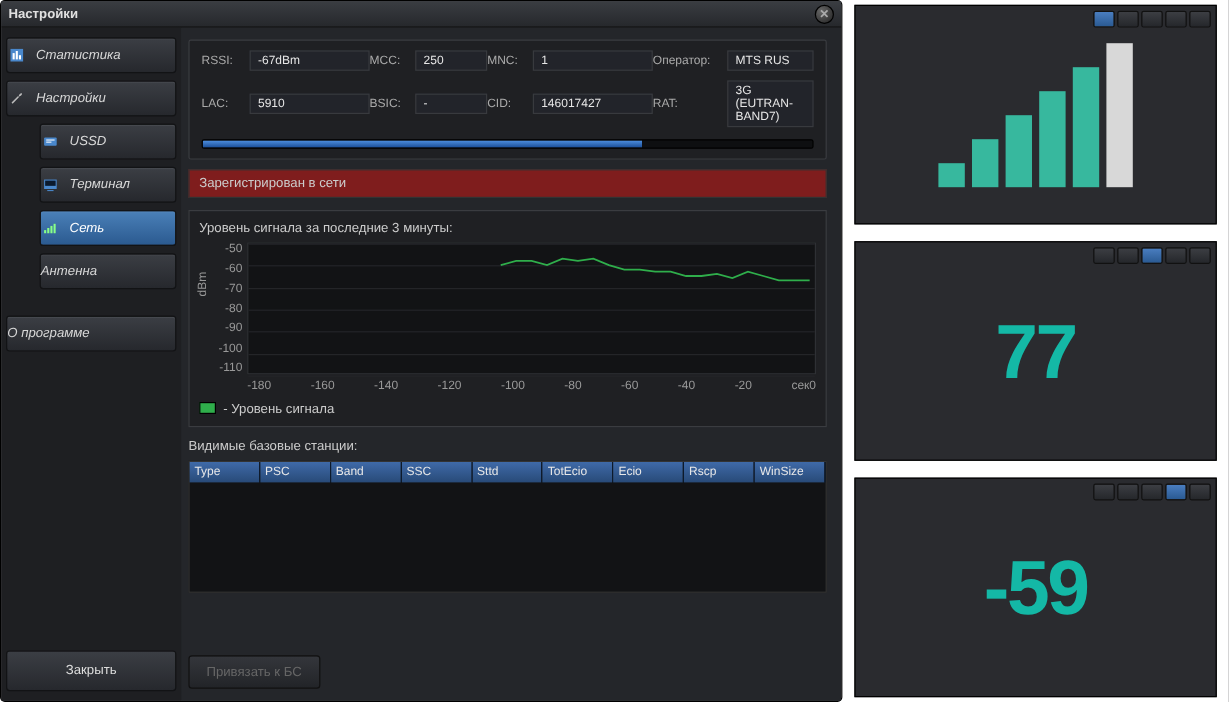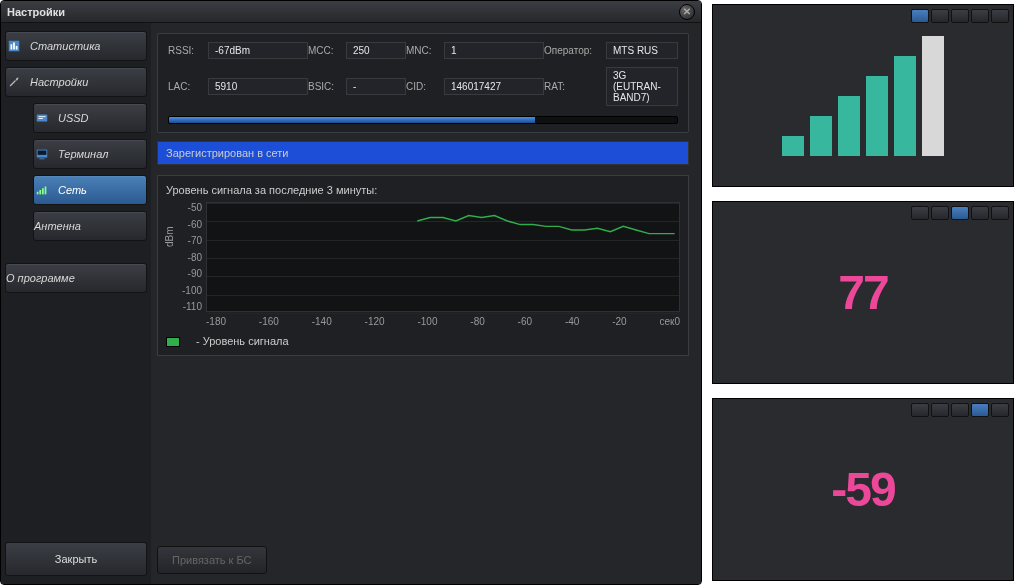--- a/index.html
+++ b/index.html
@@ -113,21 +113,21 @@
   overflow: hidden;
 }
 .progress .fill {
   height: 100%;
   width: 72%;
   background: linear-gradient(#4e8fe0, #1a4d96);
 }
 .status-line {
   margin-top: 8px;
   padding: 5px 8px;
-  background: #1d4ed8;
+  background: #7f1d1d;
   border: 1px solid #333;
   color: #ccc;
 }
 .chart-section {
   margin-top: 10px;
   border: 1px solid #3a3c40;
   padding: 8px;
   background: #1f2023;
 }
 .chart-title { margin-bottom: 6px; color:#ccc; }
@@ -153,21 +153,21 @@
   border:1px solid #2e3034;
   position:relative;
 }
 .chart-canvas .grid-h { position:absolute; left:0; right:0; height:1px; background:#242528; }
 .chart-canvas svg { position:absolute; top:0; left:0; width:100%; height:100%; }
 .chart-xaxis {
   display:flex; justify-content:space-between;
   padding-left:40px; padding-top:4px;
   font-size:10px; color:#999;
 }
-.legend { margin-top:8px; display:flex; align-items:flex-end; gap:16px; font-size:11px; color:#ccc;}
+.legend { margin-top:8px; display:flex; align-items:flex-start; gap:6px; font-size:11px; color:#ccc;}
 .legend-swatch { width:14px; height:10px; background:#2fae4b; border:1px solid #000; }
 .stations-section { margin-top:10px; }
 .stations-title { margin-bottom:6px; color:#ccc; }
 .stations-table {
   border:1px solid #333; background:#121315;
   height:110px;
 }
 .stations-header { display:flex; }
 .stations-header .th {
   flex:1;
@@ -211,23 +211,23 @@
   display:flex; gap:2px;
 }
 .panel .topbar .tb {
   width:18px; height:14px;
   background: linear-gradient(#3c3e43,#25272b);
   border:1px solid #111;
   border-radius:2px;
 }
 .panel .topbar .tb.active { background: linear-gradient(#4a7ec0,#2a5a92); }
 .panel .bigtext {
-  font-size: 48px;
+  font-size: 64px;
   font-weight: bold;
-  color: #ec4899;
+  color: #14b8a6;
   letter-spacing: -2px;
 }
 .signal-bars {
   display:flex; align-items:flex-end; gap:6px;
   height: 120px;
 }
 .signal-bars .bar {
   width: 22px;
   background: #37b89e;
 }
@@ -381,20 +381,36 @@
           <span>-40</span>
           <span>-20</span>
           <span><span>сек</span><span>0</span></span>
         </div>
         <div class="legend">
           <span class="legend-swatch"></span>
           <span>- Уровень сигнала</span>
         </div>
       </div>
 
+      <div class="stations-section">
+        <div class="stations-title">Видимые базовые станции:</div>
+        <div class="stations-table">
+          <div class="stations-header" id="stations-header">
+              <div class="th">Type</div>
+              <div class="th">PSC</div>
+              <div class="th">Band</div>
+              <div class="th">SSC</div>
+              <div class="th">Sttd</div>
+              <div class="th">TotEcio</div>
+              <div class="th">Ecio</div>
+              <div class="th">Rscp</div>
+              <div class="th">WinSize</div>
+            </div>
+        </div>
+      </div>
 
       <div class="bottom-bar">
         <div class="btn disabled">
           <span>Привязать к БС</span>
         </div>
       </div>
     </div>
   </div>
 </div>
 

